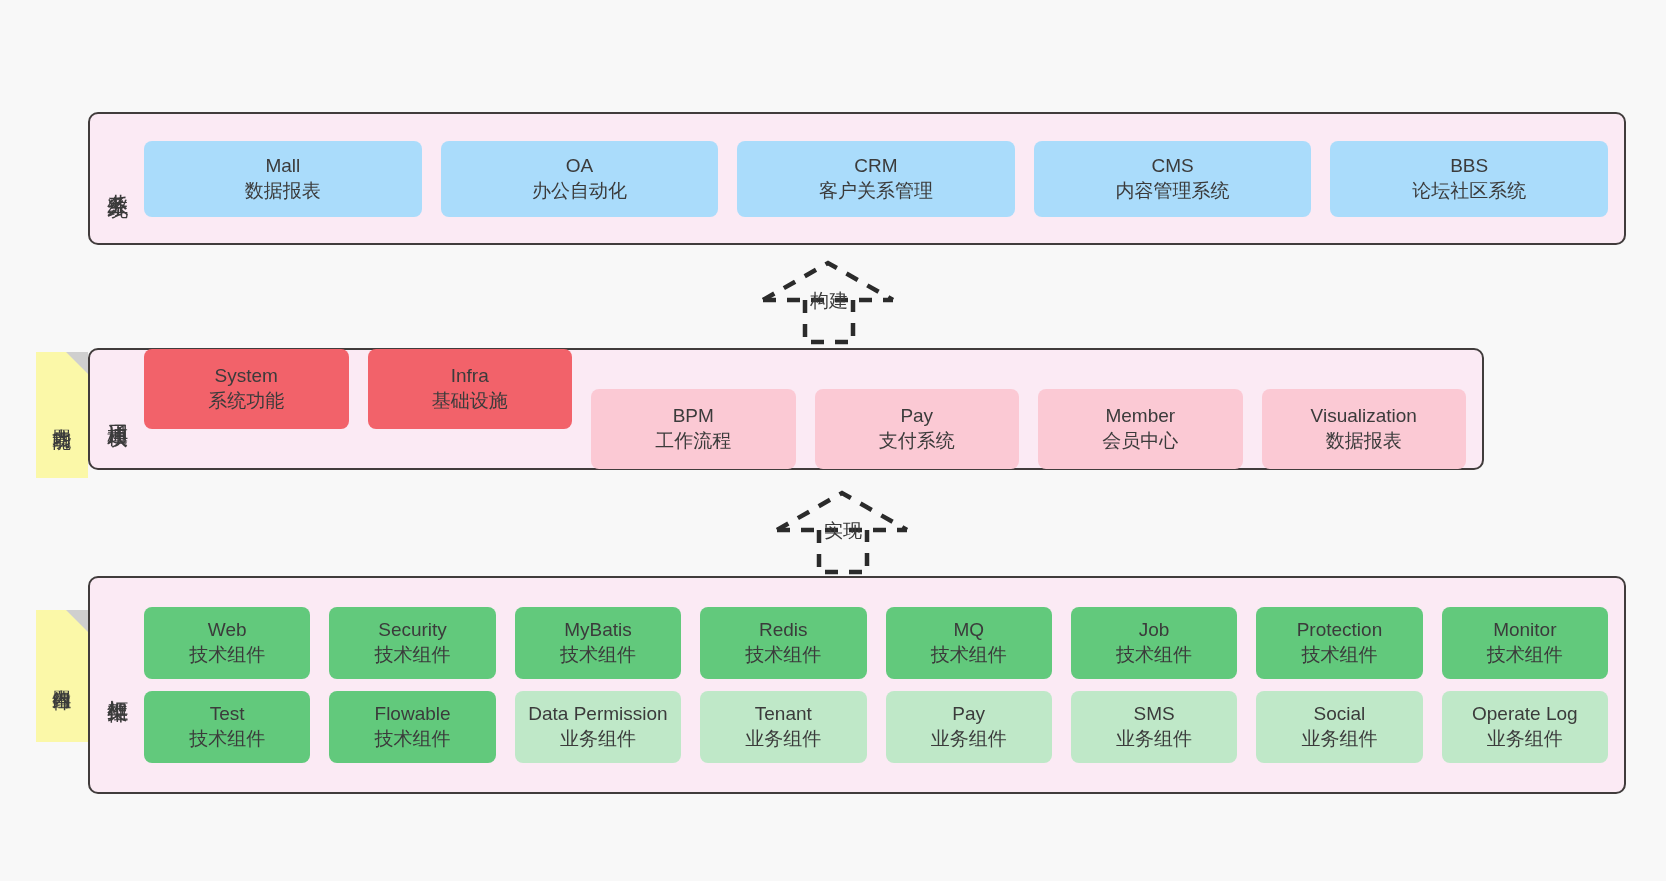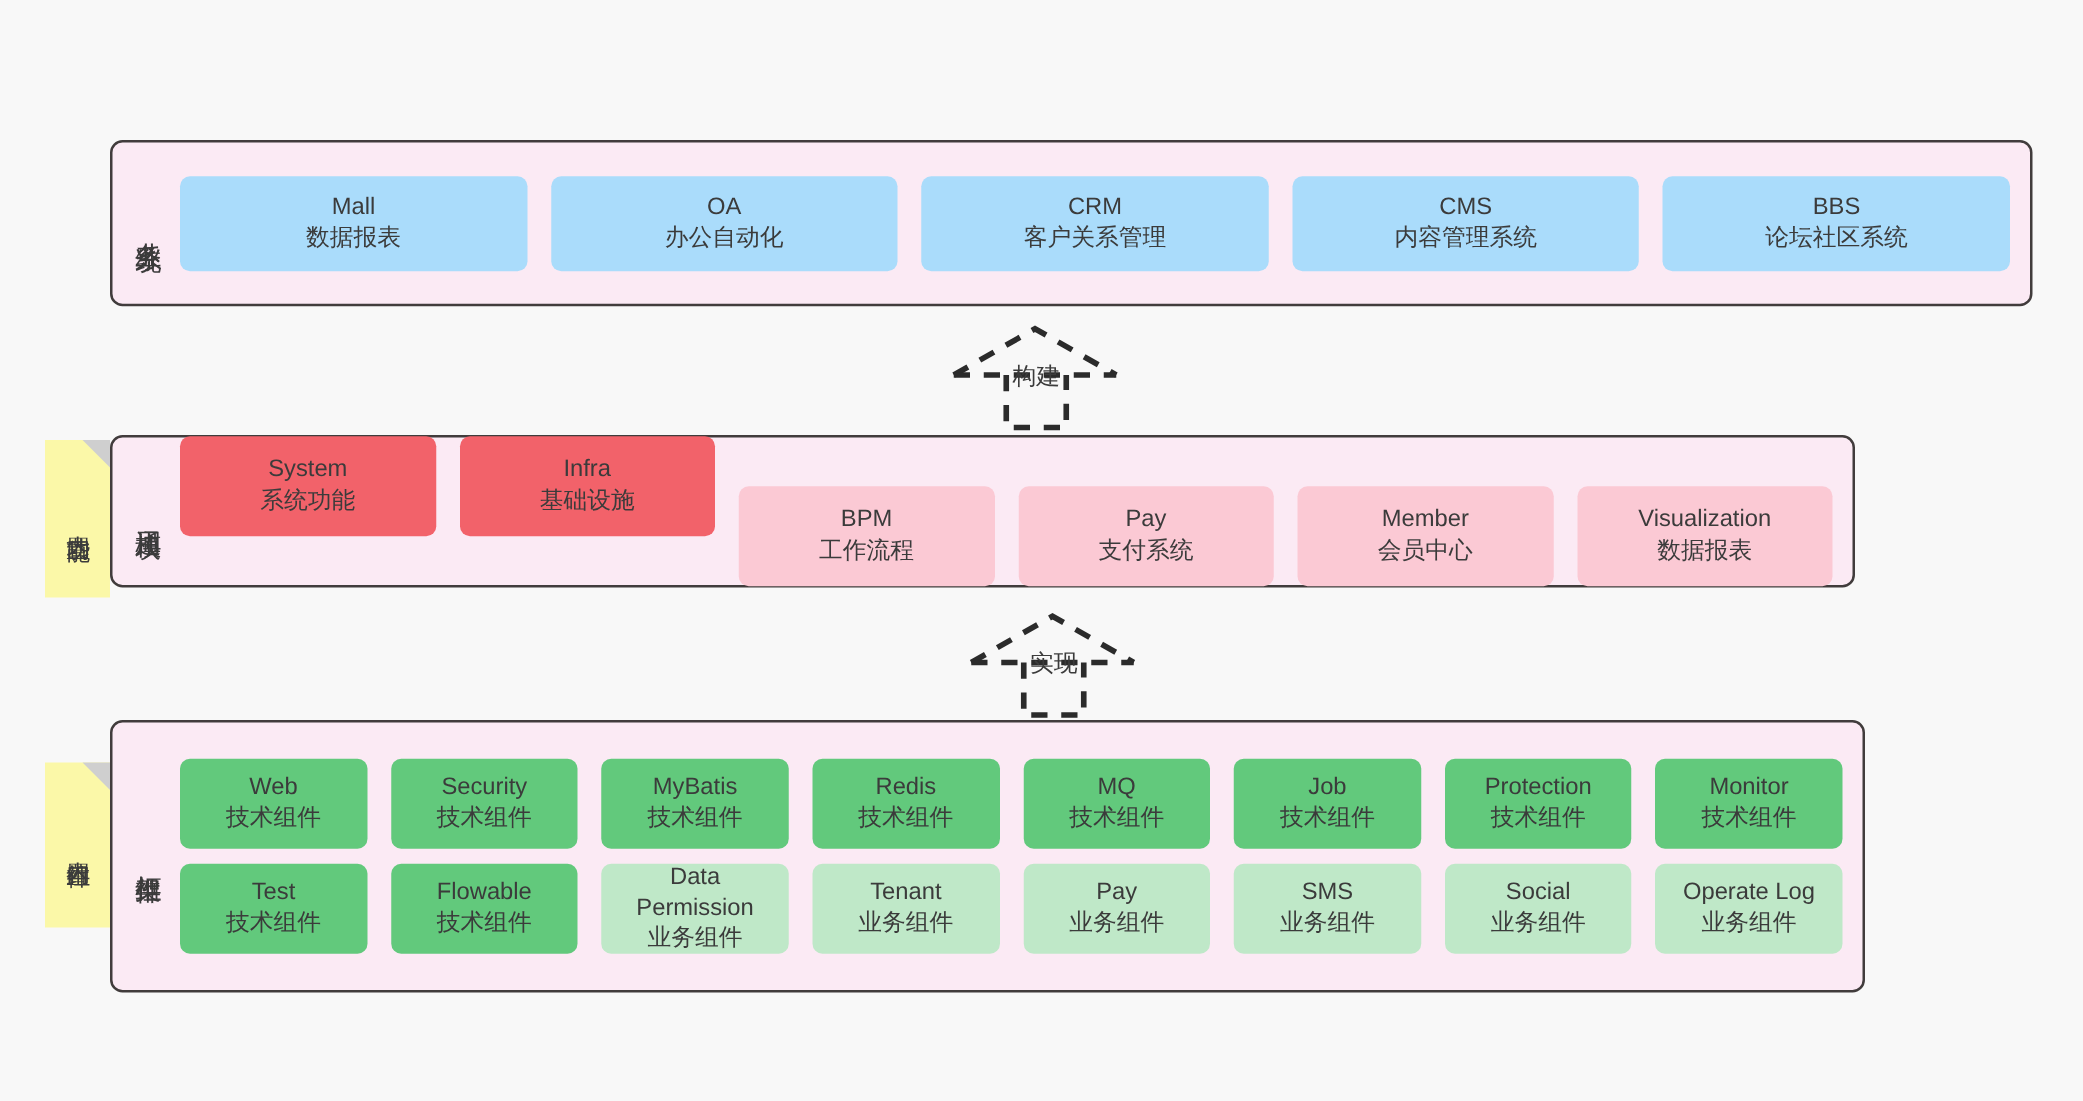--- a/index.html
+++ b/index.html
@@ -214,21 +214,21 @@
       <path d="M47 42 L47 84 L95 84 L95 42" stroke="#2b2b2b" stroke-width="4.5" stroke-dasharray="13 11" fill="none"></path>
     </svg>
     <div class="arrow-label" style="left:52px; top:30px;text-align:right;">实现</div>
   </div>
 
   <div class="note" style="left:36px; top:610px; width:52px; height:132px;">
     <span class="fold"></span>
     <span>内置组件</span>
   </div>
 
-  <div class="tier" id="tier-framework" style="left:88px; top:576px; width:1404px; height:218px;">
+  <div class="tier" id="tier-framework" style="left:88px; top:576px; width:1538px; height:218px;">
     <div class="tier-title">框架组件</div>
     <div class="tier-body">
 
       <div class="row">
         <div class="card green">
           <span class="t1">Web</span>
           <span class="t2">技术组件</span>
         </div>
         <div class="card green">
           <span class="t1">Security</span>

